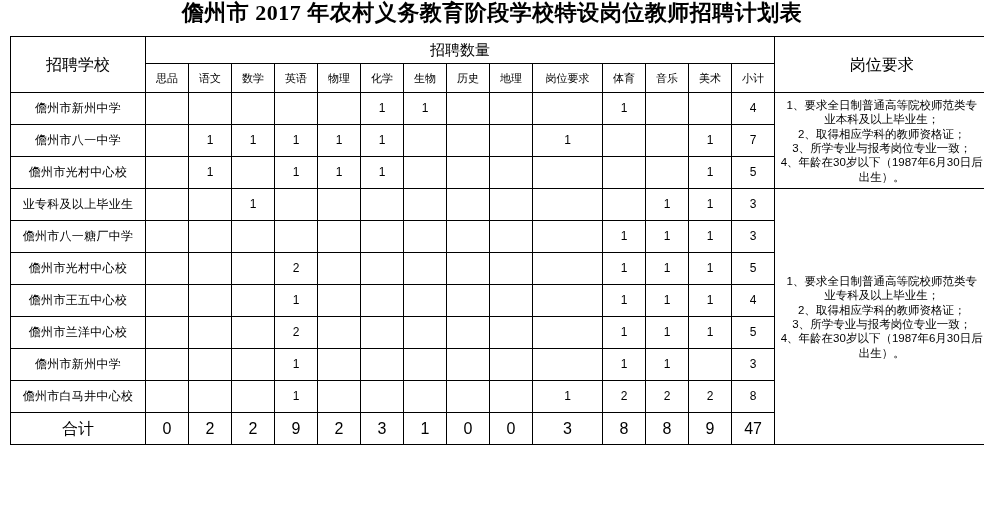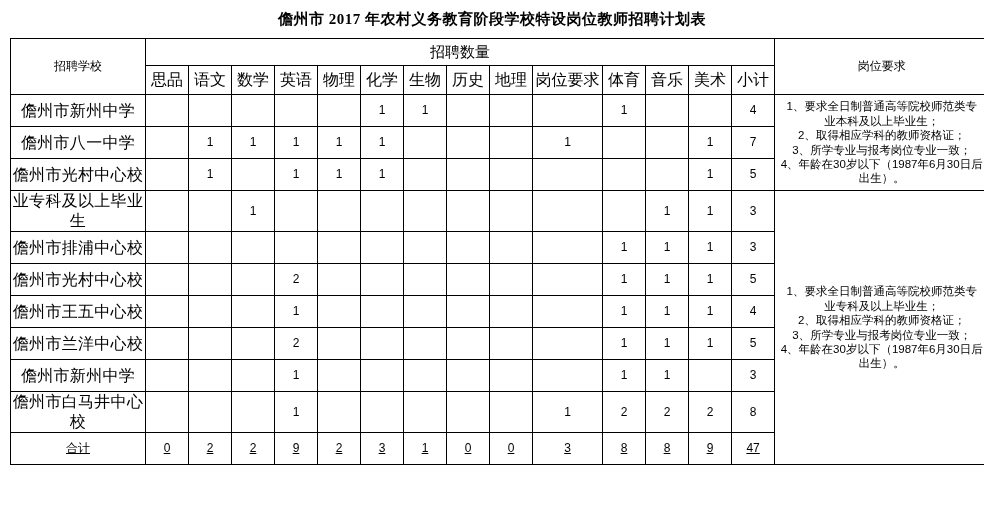--- a/index.html
+++ b/index.html
@@ -17,23 +17,22 @@
   .page {
     position: relative;
     width: 984px;
     height: 514px;
     box-sizing: border-box;
   }
   .title {
     text-align: center;
     font-family: "Liberation Serif", "DejaVu Serif", serif;
     font-weight: bold;
-    font-size: 15px;
+    font-size: 22px;
     letter-spacing: 0.5px;
-    padding-top: 10px;
     padding-bottom: 10px;
     line-height: 1.2;
   }
   .table-wrap {
     padding: 0 10px;
   }
   table.plan {
     border-collapse: collapse;
     width: 964px;
     table-layout: fixed;
@@ -47,38 +46,37 @@
     padding: 0;
     font-weight: normal;
     line-height: 1.25;
   }
   th.group-head {
     height: 26px;
     font-size: 15px;
   }
   th.sub-head {
     height: 28px;
+    font-size: 11px;
+  }
+  th.school-head, th.req-head {
     font-size: 16px;
-  }
-  th.school-head, th.req-head {
-    font-size: 12px;
   }
   td.school-name {
     height: 31px;
-    font-size: 16px;
+    font-size: 12px;
     letter-spacing: 0.3px;
   }
   td.num {
     height: 31px;
     font-size: 12px;
   }
   td.total-row {
     height: 31px;
-    font-size: 12px;
-    text-decoration: underline;
+    font-size: 16px;
   }
   td.req-cell {
     text-align: left;
     vertical-align: top;
     font-size: 11.5px;
     padding: 4px 5px 4px 6px;
     line-height: 1.45;
     font-family: "Liberation Sans", "DejaVu Sans", sans-serif;
   }
   td.req-cell p {
@@ -224,21 +222,21 @@
             <p>1、要求全日制普通高等院校师范类专</p>
             <p>业专科及以上毕业生；</p>
             <p>2、取得相应学科的教师资格证；</p>
             <p>3、所学专业与报考岗位专业一致；</p>
             <p>4、年龄在30岁以下（1987年6月30日后</p>
             <p>出生）。</p>
           </td>
         </tr>
 
         <tr>
-          <td class="school-name">儋州市排浦中心校</td>
+          <td class="school-name">儋州市八一糖厂中学</td>
           <td class="num"></td>
           <td class="num"></td>
           <td class="num"></td>
           <td class="num"></td>
           <td class="num"></td>
           <td class="num"></td>
           <td class="num"></td>
           <td class="num"></td>
           <td class="num"></td>
           <td class="num"></td>

